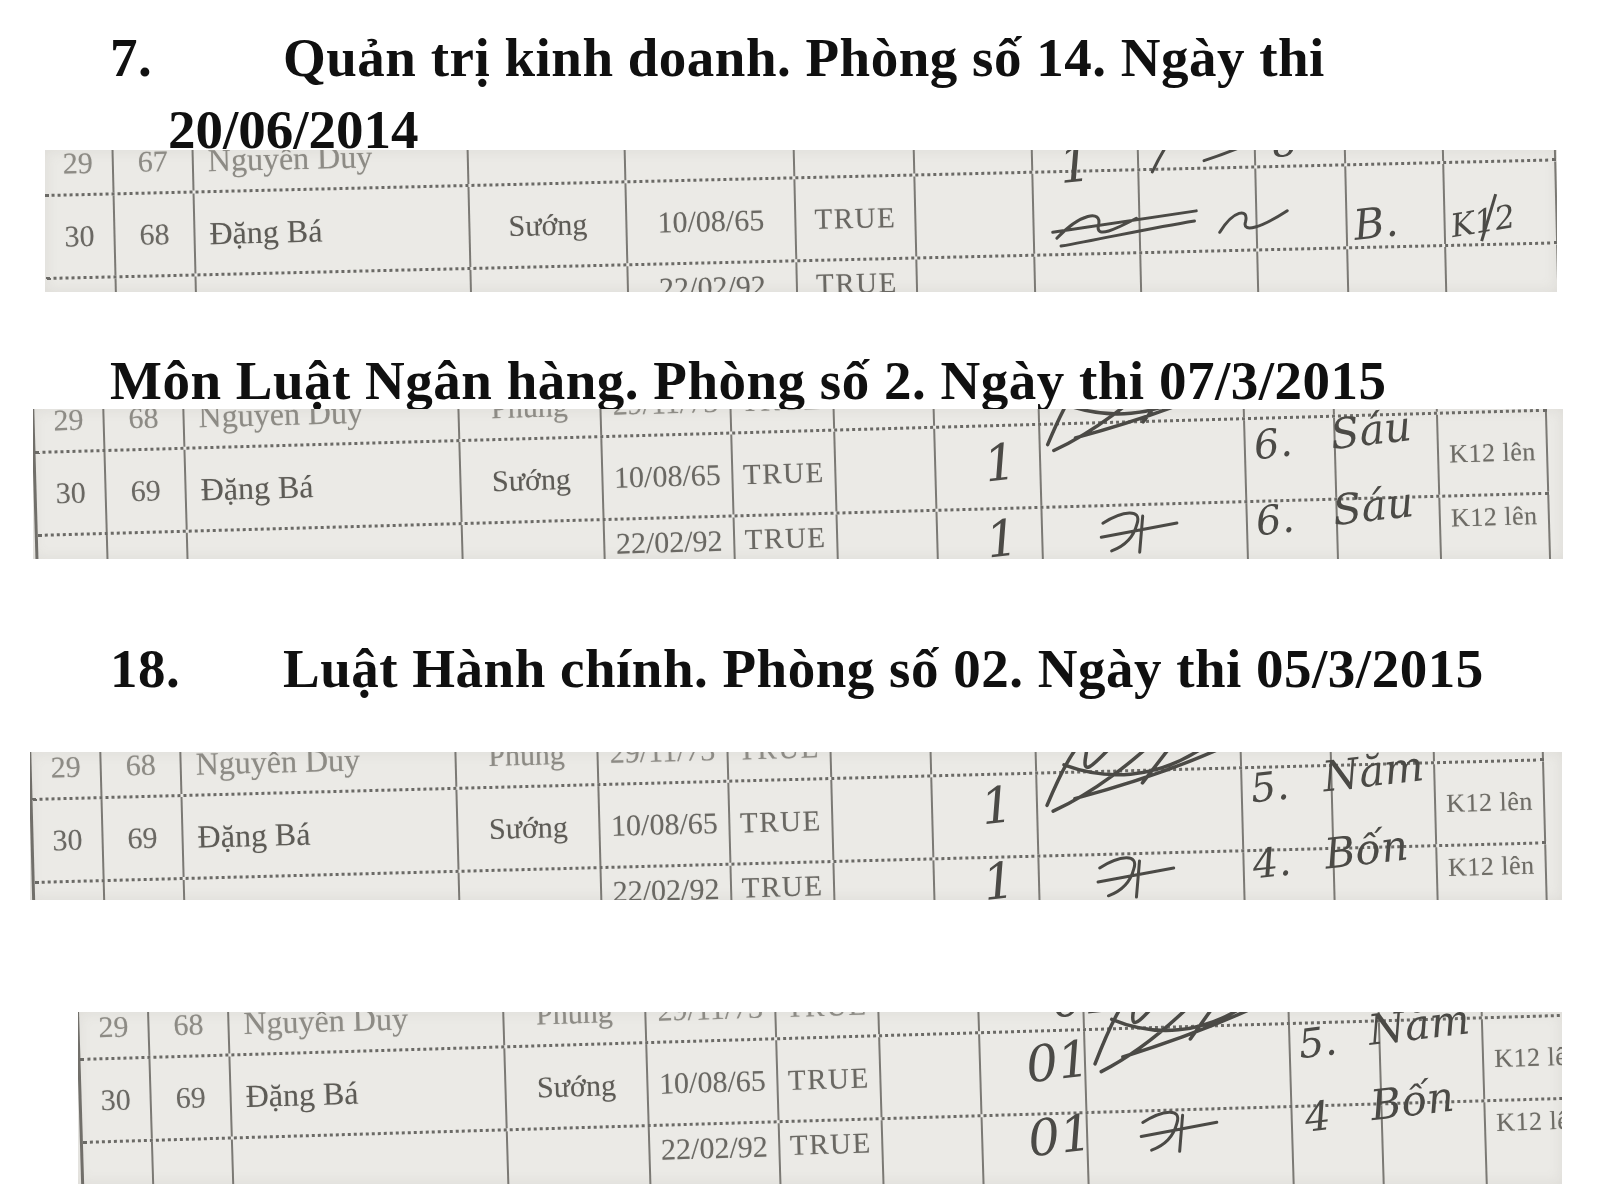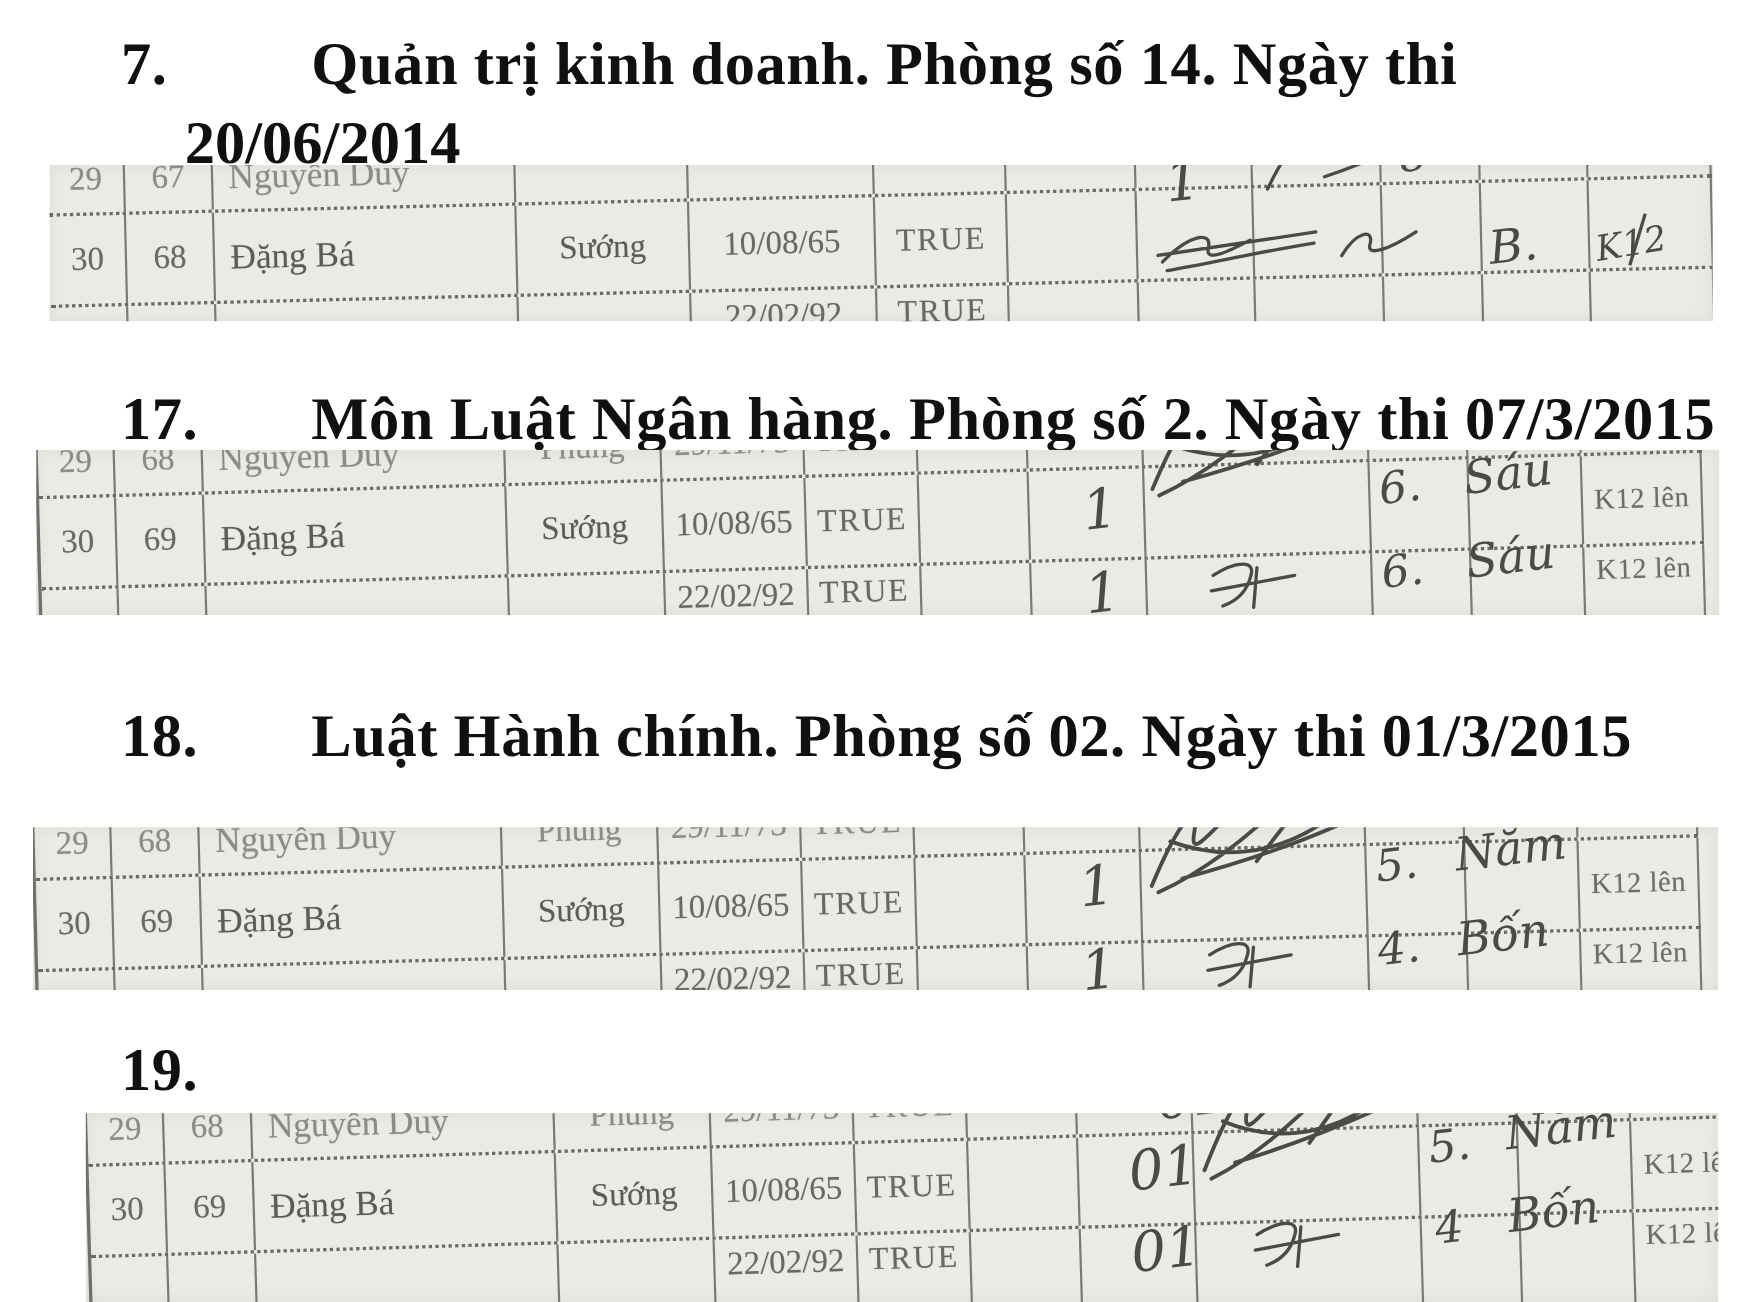--- a/index.html
+++ b/index.html
@@ -129,21 +129,20 @@
       </svg>
       <svg class="sig" style="left:1168px;top:96px" width="80" height="40" viewBox="0 0 80 40">
         <path d="M6 30 C 20 8, 36 6, 32 20 C 28 32, 48 26, 74 10" stroke="#4b4a46" stroke-width="3" fill="none" stroke-linecap="round"></path>
       </svg>
       <span class="ink ink-word" style="left:1308px;top:96px">B.</span>
       <span class="ink ink-k12" style="left:1405px;top:102px"><i class="slash"></i><span>K12</span></span>
     </div>
   </div>
 
   <div class="hd hd17">
-    <span class="num">17.</span>
     <span>Môn Luật Ngân hàng. Phòng số 2. Ngày thi 07/3/2015</span>
   </div>
 
   <div class="strip s17">
     <div class="scan bordered">
       <div class="trow r-top gb">
         <div class="cell t-light">29</div>
         <div class="cell t-light">68</div>
         <div class="cell al t-light">Nguyễn Duy</div>
         <div class="cell t-light">Phùng</div>
@@ -199,21 +198,21 @@
       <svg class="sig" style="left:1055px;top:142px" width="90" height="52" viewBox="0 0 90 52">
         <path d="M10 20 C 30 8, 50 6, 44 22 C 40 36, 30 44, 18 48 M50 14 L 46 50 M8 34 L 84 22" stroke="#4b4a46" stroke-width="3" fill="none" stroke-linecap="round"></path>
       </svg>
       <span class="ink ink-score" style="left:1218px;top:140px">6.</span>
       <span class="ink ink-word" style="left:1295px;top:128px">Sáu</span>
     </div>
   </div>
 
   <div class="hd hd18">
     <span class="num">18.</span>
-    <span>Luật Hành chính. Phòng số 02. Ngày thi 01/3/2015</span>
+    <span>Luật Hành chính. Phòng số 02. Ngày thi 05/3/2015</span>
   </div>
 
   <div class="strip s18">
     <div class="scan bordered">
       <div class="trow r-top gb">
         <div class="cell t-light">29</div>
         <div class="cell t-light">68</div>
         <div class="cell al t-light">Nguyễn Duy</div>
         <div class="cell t-light">Phùng</div>
         <div class="cell t-light">29/11/73</div>
@@ -266,21 +265,20 @@
       <span class="ink ink-num" style="left:948px;top:140px">1</span>
       <svg class="sig" style="left:1055px;top:138px" width="90" height="52" viewBox="0 0 90 52">
         <path d="M10 20 C 30 8, 50 6, 44 22 C 40 36, 30 44, 18 48 M50 14 L 46 50 M8 34 L 84 22" stroke="#4b4a46" stroke-width="3" fill="none" stroke-linecap="round"></path>
       </svg>
       <span class="ink ink-score" style="left:1218px;top:134px">4.</span>
       <span class="ink ink-word" style="left:1290px;top:122px">Bốn</span>
     </div>
   </div>
 
   <div class="hd hd19">
-    <span class="num">19.</span>
   </div>
 
   <div class="strip s19">
     <div class="scan bordered">
       <div class="trow r-top gb">
         <div class="cell t-light">29</div>
         <div class="cell t-light">68</div>
         <div class="cell al t-light">Nguyễn Duy</div>
         <div class="cell t-light">Phùng</div>
         <div class="cell t-light">29/11/73</div>

